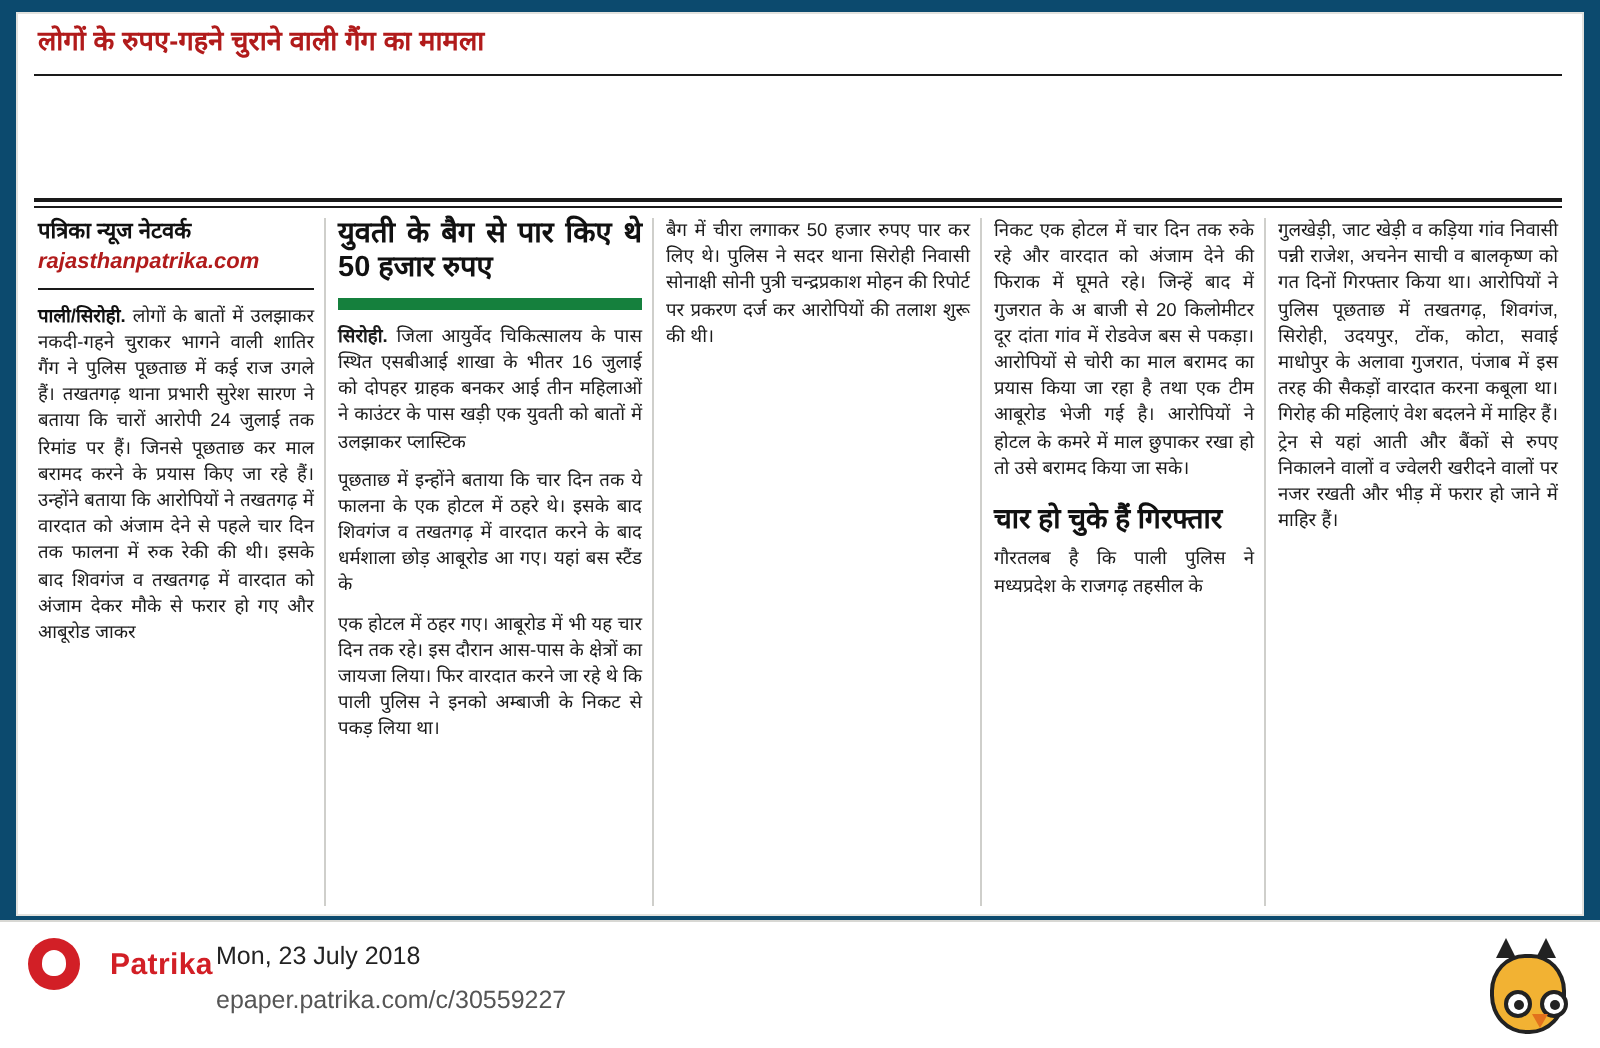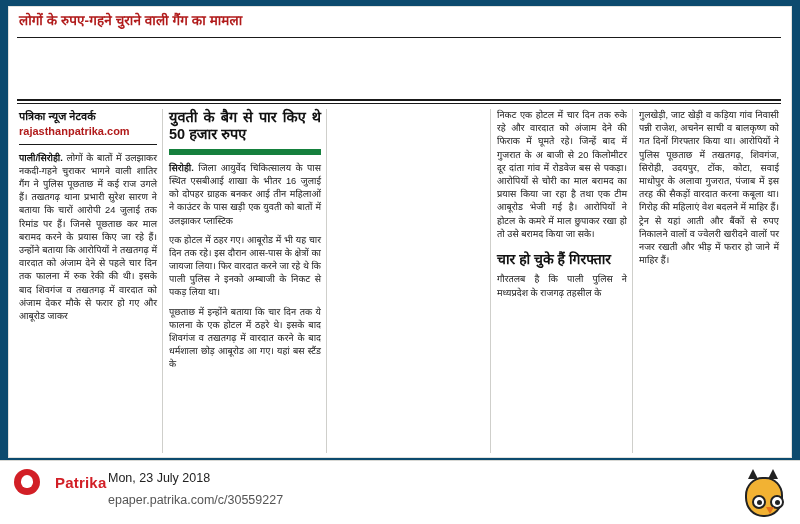--- a/index.html
+++ b/index.html
@@ -119,20 +119,21 @@
     font-size: 11px;
     font-weight: bold;
     color: #111;
     line-height: 1.35;
     margin-bottom: 3px;
   }
   .byline .site {
     color: #b11b1b;
     font-weight: bold;
     display: block;
+    font-style: italic;
   }
   .byline-rule {
     border-top: 1px solid #1a1a1a;
     margin: 5px 0 7px 0;
   }
   .dateline {
     font-weight: bold;
     color: #111;
     margin-top: 48px;
   }
@@ -303,25 +304,26 @@
           <span>पत्रिका न्यूज नेटवर्क</span>
           <span class="site">rajasthanpatrika.com</span>
         </div>
         <div class="byline-rule"></div>
         <p class="para"><span class="dateline">पाली/सिरोही.</span><span> लोगों के बातों में उलझाकर नकदी-गहने चुराकर भागने वाली शातिर गैंग ने पुलिस पूछताछ में कई राज उगले हैं। तखतगढ़ थाना प्रभारी सुरेश सारण ने बताया कि चारों आरोपी 24 जुलाई तक रिमांड पर हैं। जिनसे पूछताछ कर माल बरामद करने के प्रयास किए जा रहे हैं। उन्होंने बताया कि आरोपियों ने तखतगढ़ में वारदात को अंजाम देने से पहले चार दिन तक फालना में रुक रेकी की थी। इसके बाद शिवगंज व तखतगढ़ में वारदात को अंजाम देकर मौके से फरार हो गए और आबूरोड जाकर</span></p>
       </div>
 
       <div class="col col-1">
         <div class="subhead subhead-rule">युवती के बैग से पार किए थे 50 हजार रुपए</div>
         <p class="para"><span class="boldlead">सिरोही.</span><span> जिला आयुर्वेद चिकित्सालय के पास स्थित एसबीआई शाखा के भीतर 16 जुलाई को दोपहर ग्राहक बनकर आई तीन महिलाओं ने काउंटर के पास खड़ी एक युवती को बातों में उलझाकर प्लास्टिक</span></p>
+        <p class="para">पूछताछ में इन्होंने बताया कि चार दिन तक ये फालना के एक होटल में ठहरे थे। इसके बाद शिवगंज व तखतगढ़ में वारदात करने के बाद धर्मशाला छोड़ आबूरोड आ गए। यहां बस स्टैंड के</p>
         <p class="para">एक होटल में ठहर गए। आबूरोड में भी यह चार दिन तक रहे। इस दौरान आस-पास के क्षेत्रों का जायजा लिया। फिर वारदात करने जा रहे थे कि पाली पुलिस ने इनको अम्बाजी के निकट से पकड़ लिया था।</p>
-        <p class="para">पूछताछ में इन्होंने बताया कि चार दिन तक ये फालना के एक होटल में ठहरे थे। इसके बाद शिवगंज व तखतगढ़ में वारदात करने के बाद धर्मशाला छोड़ आबूरोड आ गए। यहां बस स्टैंड के</p>
       </div>
 
       <div class="col col-2">
+        <p class="para">बैग में चीरा लगाकर 50 हजार रुपए पार कर लिए थे। पुलिस ने सदर थाना सिरोही निवासी सोनाक्षी सोनी पुत्री चन्द्रप्रकाश मोहन की रिपोर्ट पर प्रकरण दर्ज कर आरोपियों की तलाश शुरू की थी।</p>
       </div>
 
       <div class="col col-3">
         <p class="para">निकट एक होटल में चार दिन तक रुके रहे और वारदात को अंजाम देने की फिराक में घूमते रहे। जिन्हें बाद में गुजरात के अ बाजी से 20 किलोमीटर दूर दांता गांव में रोडवेज बस से पकड़ा। आरोपियों से चोरी का माल बरामद का प्रयास किया जा रहा है तथा एक टीम आबूरोड भेजी गई है। आरोपियों ने होटल के कमरे में माल छुपाकर रखा हो तो उसे बरामद किया जा सके।</p>
         <div class="crosshead">चार हो चुके हैं गिरफ्तार</div>
         <p class="para">गौरतलब है कि पाली पुलिस ने मध्यप्रदेश के राजगढ़ तहसील के</p>
       </div>
 
       <div class="col col-4">
         <p class="para">गुलखेड़ी, जाट खेड़ी व कड़िया गांव निवासी पन्नी राजेश, अचनेन साची व बालकृष्ण को गत दिनों गिरफ्तार किया था। आरोपियों ने पुलिस पूछताछ में तखतगढ़, शिवगंज, सिरोही, उदयपुर, टोंक, कोटा, सवाई माधोपुर के अलावा गुजरात, पंजाब में इस तरह की सैकड़ों वारदात करना कबूला था। गिरोह की महिलाएं वेश बदलने में माहिर हैं। ट्रेन से यहां आती और बैंकों से रुपए निकालने वालों व ज्वेलरी खरीदने वालों पर नजर रखती और भीड़ में फरार हो जाने में माहिर हैं।</p>

